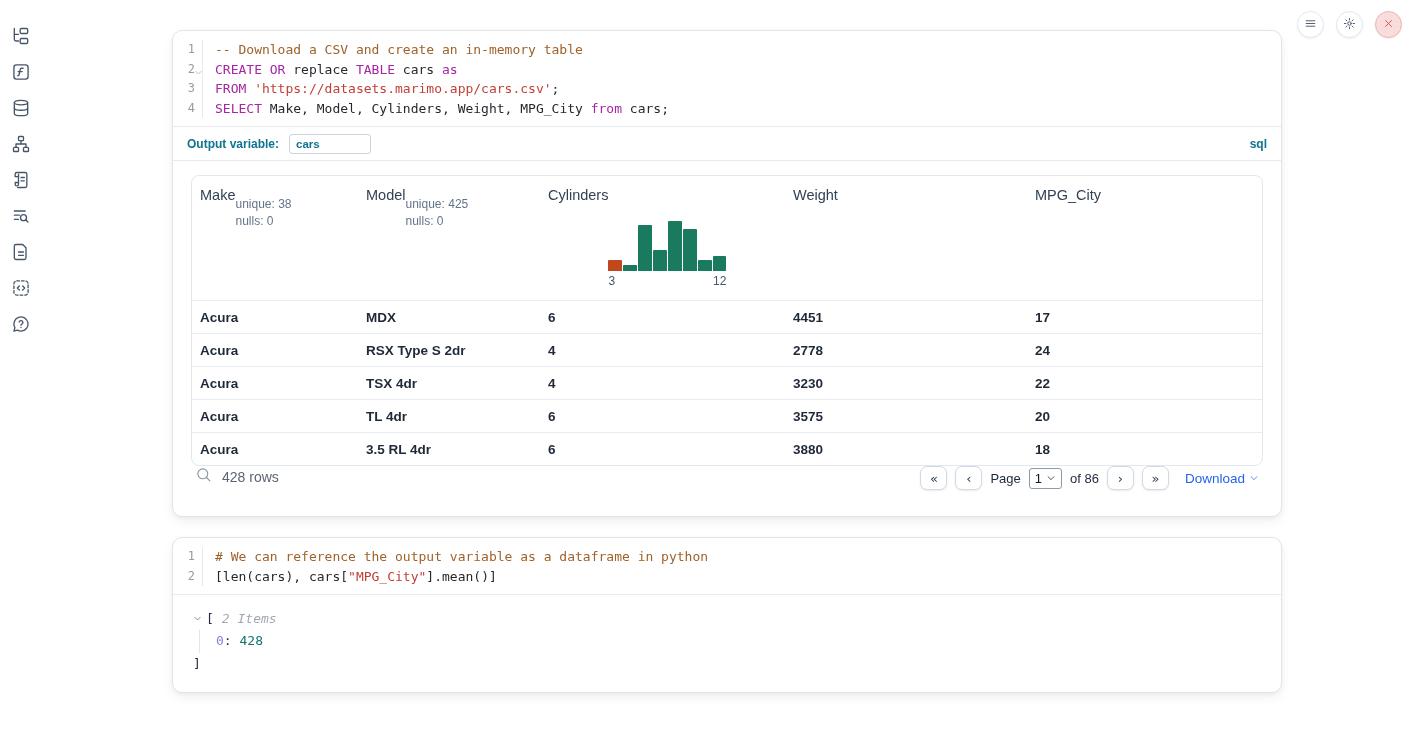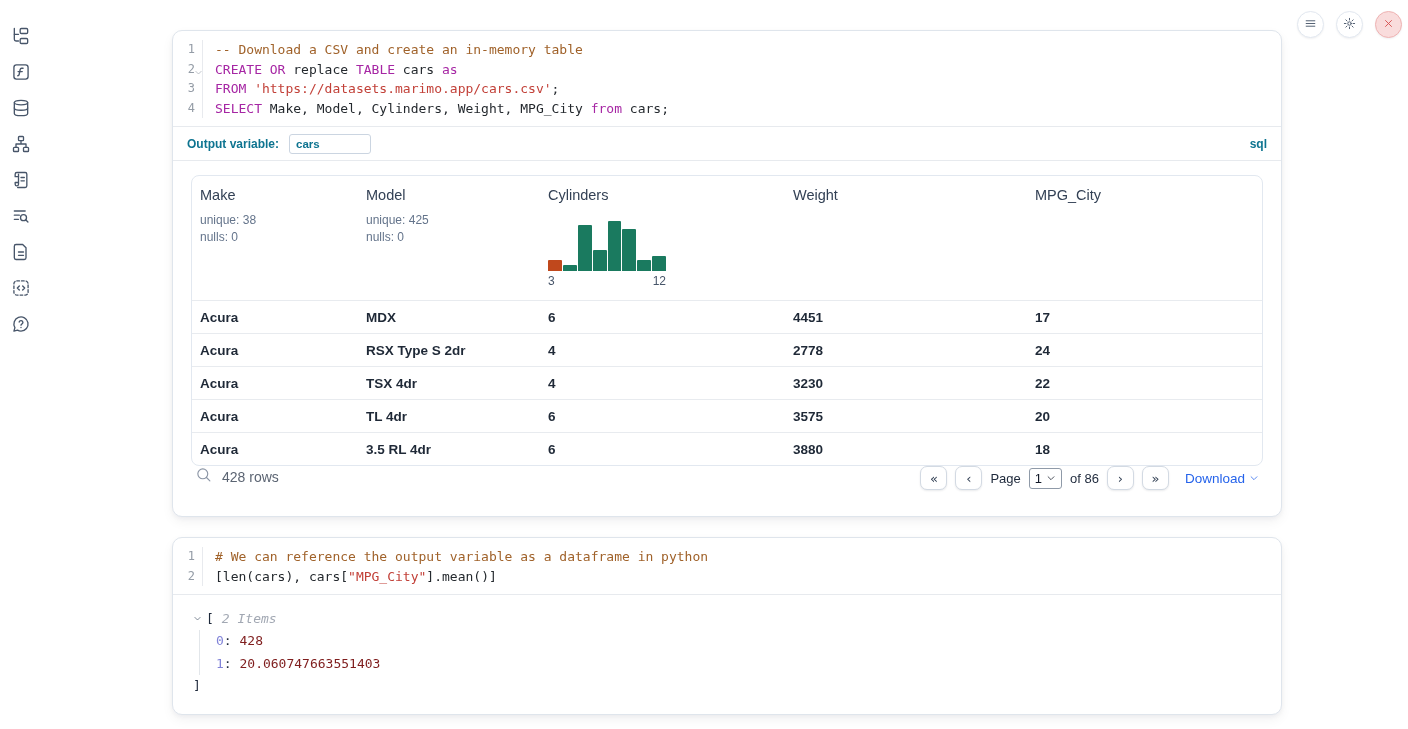--- a/index.html
+++ b/index.html
@@ -48,21 +48,21 @@
   .outvar-label { font-size:12px; font-weight:700; color:#0e7490; }
   .outvar-input { margin-left:10px; width:82px; height:20px; border:1px solid #cbd5e1; border-radius:3px;
                   font-family:"Liberation Sans",sans-serif; font-size:11.5px; font-weight:700;
                   color:#0e7490; padding:0 6px; outline:none; }
   .lang-badge { margin-left:auto; font-size:12px; font-weight:700; color:#0e7490; }
 
   
   .output-area { padding:14px 18px 4px 18px; }
   .dtable { border:1px solid #e2e8f0; border-radius:8px; overflow:hidden; }
   .thead { display:grid; grid-template-columns:166px 182px 245px 242px 1fr; }
-  .th { padding:11px 8px 12px 8px; display:flex; flex-direction:column; min-height:124px; cursor:pointer; }
+  .th { padding:11px 8px 12px 8px; display:flex; flex-direction:row; min-height:124px; cursor:pointer; }
   .th-name { font-size:14.5px; color:#334155; }
   .th-summary { margin-top:9px; font-size:12px; color:#64748b; line-height:17px; }
   .hist { margin-top:auto; }
   .bars { display:flex; align-items:flex-end; gap:1px; height:50px; width:118px; }
   .bars.w7 { width:112px; }
   .bar { flex:1; border-radius:1px 1px 0 0; }
   .hlabels { display:flex; justify-content:space-between; width:118px; margin-top:3px;
              font-size:12px; color:#475569; }
   .hlabels.w7 { width:112px; }
   .trow { display:grid; grid-template-columns:166px 182px 245px 242px 1fr; border-top:1px solid #e8ebef;
@@ -88,21 +88,21 @@
   
   .tree-area { padding:16px 20px 18px 20px; font-family:"DejaVu Sans Mono", monospace; font-size:13px; }
   .tree-head { display:flex; align-items:center; gap:4px; color:#1e293b; }
   .tree-head svg { width:9px; height:9px; stroke:#475569; fill:none; stroke-width:1.8;
                    stroke-linecap:round; stroke-linejoin:round; cursor:pointer; }
   .items-label { color:#a2a8b3; font-style:italic; margin-left:4px; }
   .tree-entries { margin-left:6px; border-left:1px solid #e2e6ea; padding-left:16px; margin-top:4px; }
   .tree-entry { line-height:22.5px; }
   .tkey { color:#8183d8; }
   .tcolon { color:#1e293b; }
-  .tval { color:#7f1d1d; font-weight:500; }
+  .tval { color:#0f766e; font-weight:500; }
   .tree-close { color:#1e293b; line-height:20px; margin-top:1px; }
 </style>
 </head>
 <body>
 
 <div class="sidebar">
   <div class="side-btn">
     <span><svg viewBox="0 0 24 24">
           <path d="M4 3v13a2 2 0 0 0 2 2h3"></path>
           <path d="M4 10h5"></path>
@@ -346,19 +346,18 @@
     <div class="tree-area">
       <div class="tree-head">
         <span><svg viewBox="0 0 24 24">
               <path d="M5 9l7 7 7-7"></path>
             </svg></span>
         <span>[</span>
         <span class="items-label">2 Items</span>
       </div>
       <div class="tree-entries">
           <div class="tree-entry"><span class="tkey">0</span><span class="tcolon">: </span><span class="tval">428</span></div>
-          <div class="tree-entry"><span class="tkey">1</span><span class="tcolon">: </span><span class="tval">20.060747663551403</span></div>
         </div>
       <div class="tree-close">]</div>
     </div>
   </div>
 
 </div>
 
 </body></html>

